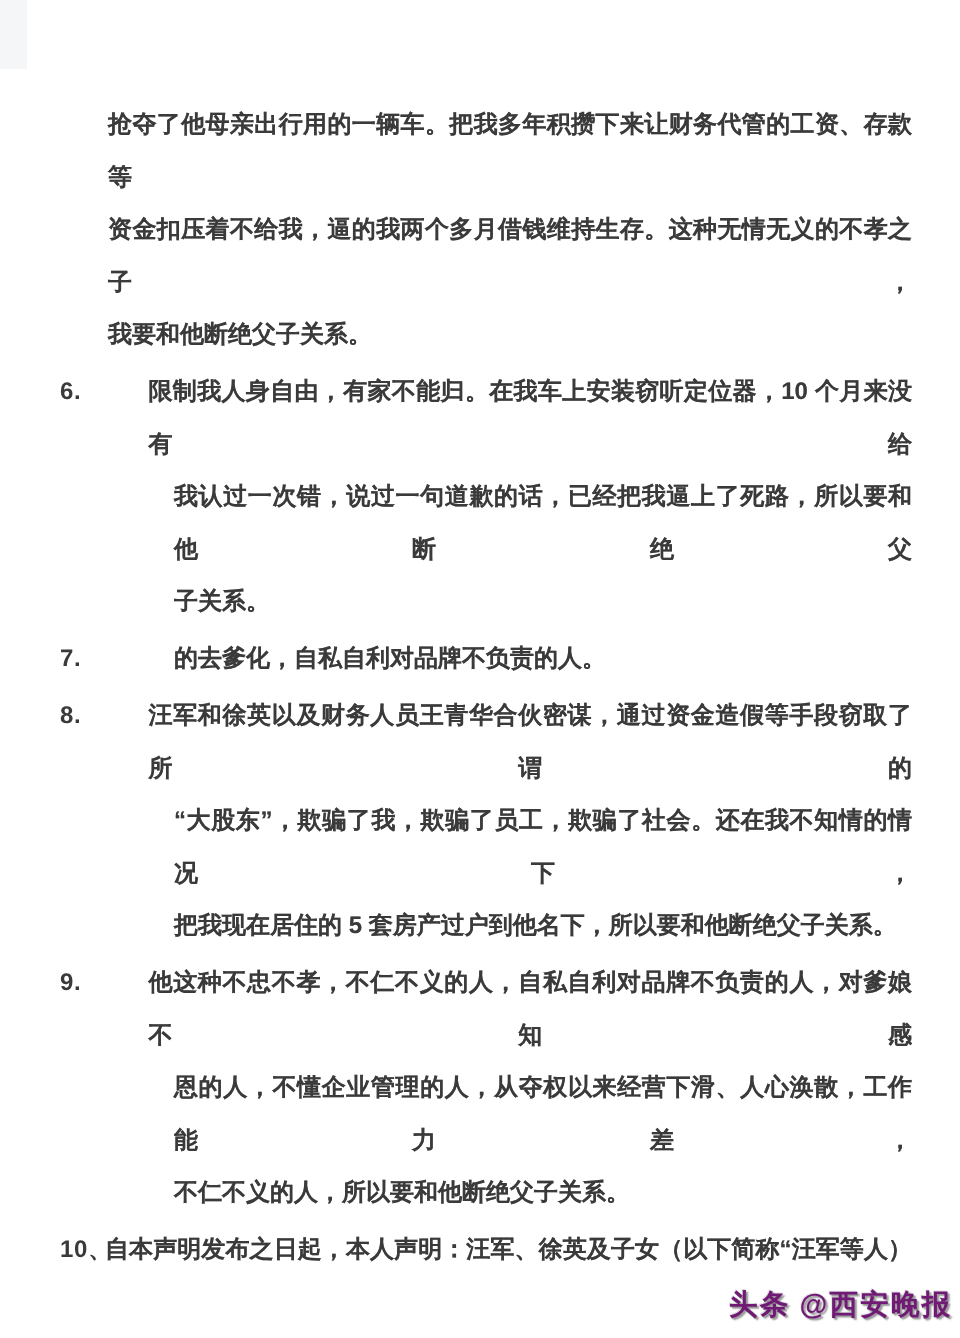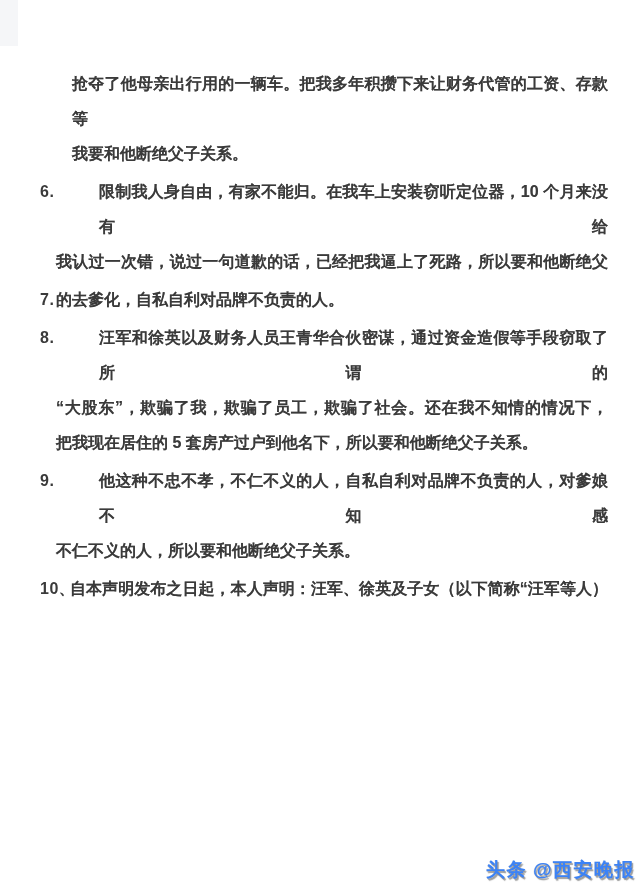--- a/index.html
+++ b/index.html
@@ -37,21 +37,21 @@
   .num {
     position: absolute;
     left: 40px; top: 0;
     line-height: 35px;
     font-size: 16px;
     font-weight: 700;
     letter-spacing: 0.5px;
   }
   .line {
     width: 608px;
-    padding-left: 56px;
+    padding-left: 116px;
     line-height: 35px;
     font-size: 16px;
     font-weight: 700;
     white-space: normal;
     overflow: hidden;
     text-shadow: 0 0 0.4px rgba(58,58,58,0.55);
   }
   .line.first { padding-left: 99px; }
   .para.continuation .line,
   .para.continuation .line.first { padding-left: 72px; }
@@ -60,58 +60,61 @@
     text-align: justify;
     text-align-last: justify;
     text-justify: inter-character;
   }
   .watermark {
     position: absolute;
     right: 5px; bottom: 9px;
     font-size: 19px;
     font-weight: 700;
     letter-spacing: 1.5px;
-    color: #3b82f6;
+    color: #701a75;
     text-shadow:
       1.5px 1.5px 1px rgba(125,125,125,0.75),
       -0.5px -0.5px 0 rgba(185,185,185,0.45),
       0.5px 0.5px 0 rgba(150,150,150,0.45);
     white-space: nowrap;
   }
   .watermark .wm-brand { margin-right: 6px; }
 </style>
 </head>
 <body>
 
 <div class="page">
   <div class="corner-artifact"></div>
 
   <div class="doc-body" id="doc-body">
       <div class="para continuation">
         <div class="line first full">抢夺了他母亲出行用的一辆车。把我多年积攒下来让财务代管的工资、存款等</div>
+        <div class="line wrap full">资金扣压着不给我，逼的我两个多月借钱维持生存。这种无情无义的不孝之子，</div>
         <div class="line wrap">我要和他断绝父子关系。</div>
       </div>
       <div class="para">
         <span class="num">6.</span>
         <div class="line first full">限制我人身自由，有家不能归。在我车上安装窃听定位器，10 个月来没有给</div>
         <div class="line wrap full">我认过一次错，说过一句道歉的话，已经把我逼上了死路，所以要和他断绝父</div>
+        <div class="line wrap">子关系。</div>
       </div>
       <div class="para">
         <span class="num">7.</span>
         <div class="line wrap">的去爹化，自私自利对品牌不负责的人。</div>
       </div>
       <div class="para">
         <span class="num">8.</span>
         <div class="line first full">汪军和徐英以及财务人员王青华合伙密谋，通过资金造假等手段窃取了所谓的</div>
         <div class="line wrap full">“大股东”，欺骗了我，欺骗了员工，欺骗了社会。还在我不知情的情况下，</div>
         <div class="line wrap">把我现在居住的 5 套房产过户到他名下，所以要和他断绝父子关系。</div>
       </div>
       <div class="para">
         <span class="num">9.</span>
         <div class="line first full">他这种不忠不孝，不仁不义的人，自私自利对品牌不负责的人，对爹娘不知感</div>
+        <div class="line wrap full">恩的人，不懂企业管理的人，从夺权以来经营下滑、人心涣散，工作能力差，</div>
         <div class="line wrap">不仁不义的人，所以要和他断绝父子关系。</div>
       </div>
       <div class="para wide-num">
         <span class="num">10、</span>
         <div class="line first full">自本声明发布之日起，本人声明：汪军、徐英及子女（以下简称“汪军等人）</div>
       </div>
     </div>
 
   <div class="watermark">
     <span class="wm-brand">头条</span><span class="wm-handle">@西安晚报</span>

